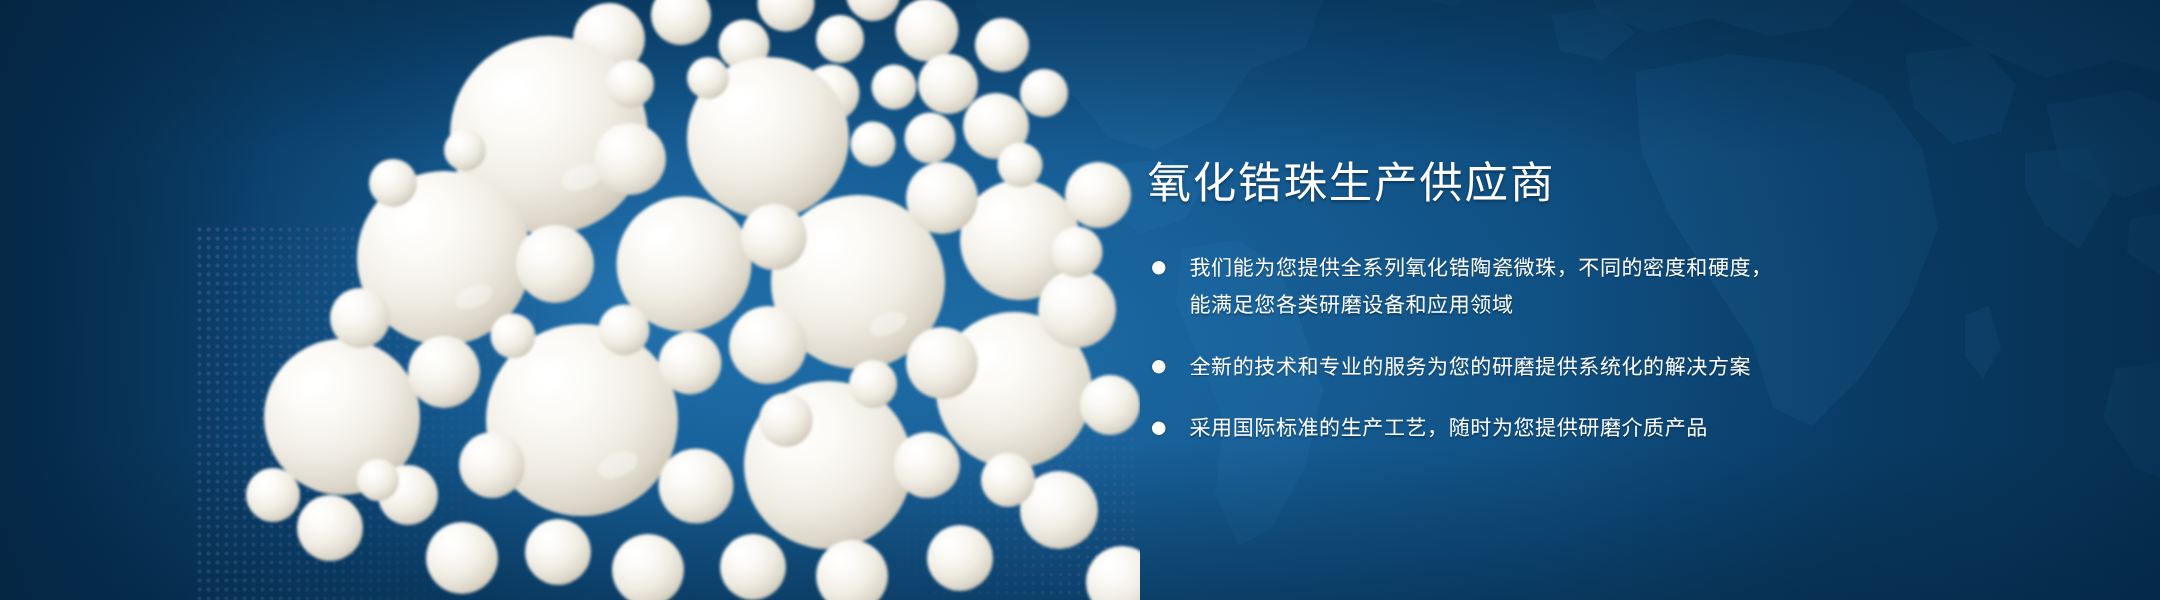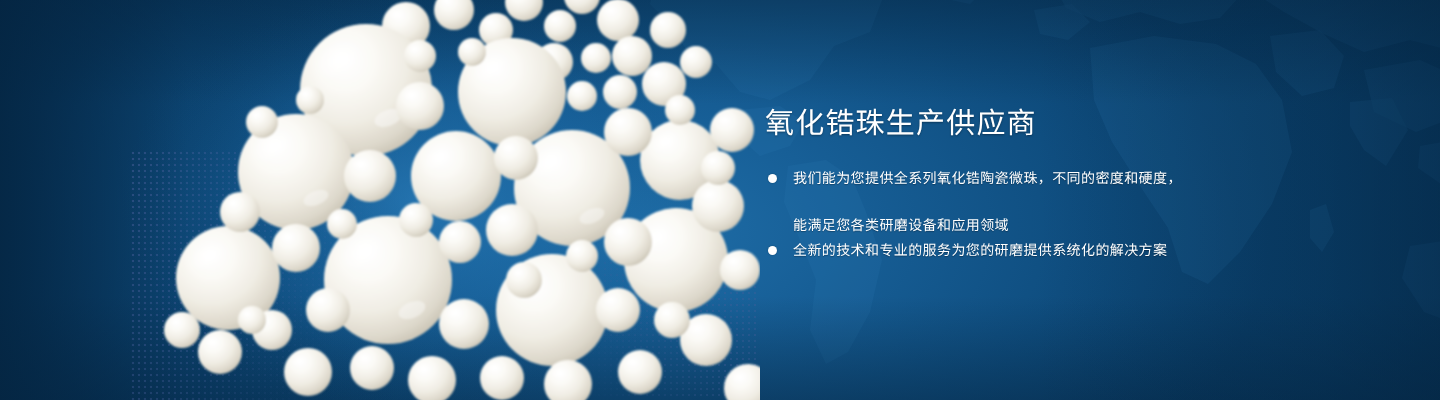--- a/index.html
+++ b/index.html
@@ -121,33 +121,33 @@
   .bullet {
     position: relative;
     padding-left: 28px;
     color: #ffffff;
     font-size: 14px;
     line-height: 25px;
     letter-spacing: .4px;
     margin-bottom: 0;
     text-shadow: 0 1px 1px rgba(0,0,0,.3);
   }
-  .bullet + .bullet { margin-top: 0; }
+  .bullet + .bullet { margin-top: 16px; }
   .bullet-dot {
     position: absolute;
     left: 3px;
     top: 8px;
     width: 9px;
     height: 9px;
     border-radius: 50%;
     background: #ffffff;
     box-shadow: 0 0 2px rgba(0,0,0,.25);
   }
   .bullet-text { display: block; }
-  .bullet-text .l2 { display: block; margin-top: 22px; }
+  .bullet-text .l2 { display: block; }
 </style>
 </head>
 <body>
 
 <div class="banner">
 
   <div class="bg-base"></div>
 
   <div class="bg-map">
     <svg viewBox="0 0 900 420" xmlns="http://www.w3.org/2000/svg" aria-hidden="true">
@@ -379,17 +379,23 @@
         </span>
       </li>
 
       <li class="bullet">
         <span class="bullet-dot"></span>
         <span class="bullet-text">
           <span>全新的技术和专业的服务为您的研磨提供系统化的解决方案</span>
         </span>
       </li>
 
+      <li class="bullet">
+        <span class="bullet-dot"></span>
+        <span class="bullet-text">
+          <span>采用国际标准的生产工艺，随时为您提供研磨介质产品</span>
+        </span>
+      </li>
 
     </ul>
   </div>
 
 </div>
 
 </body></html>

